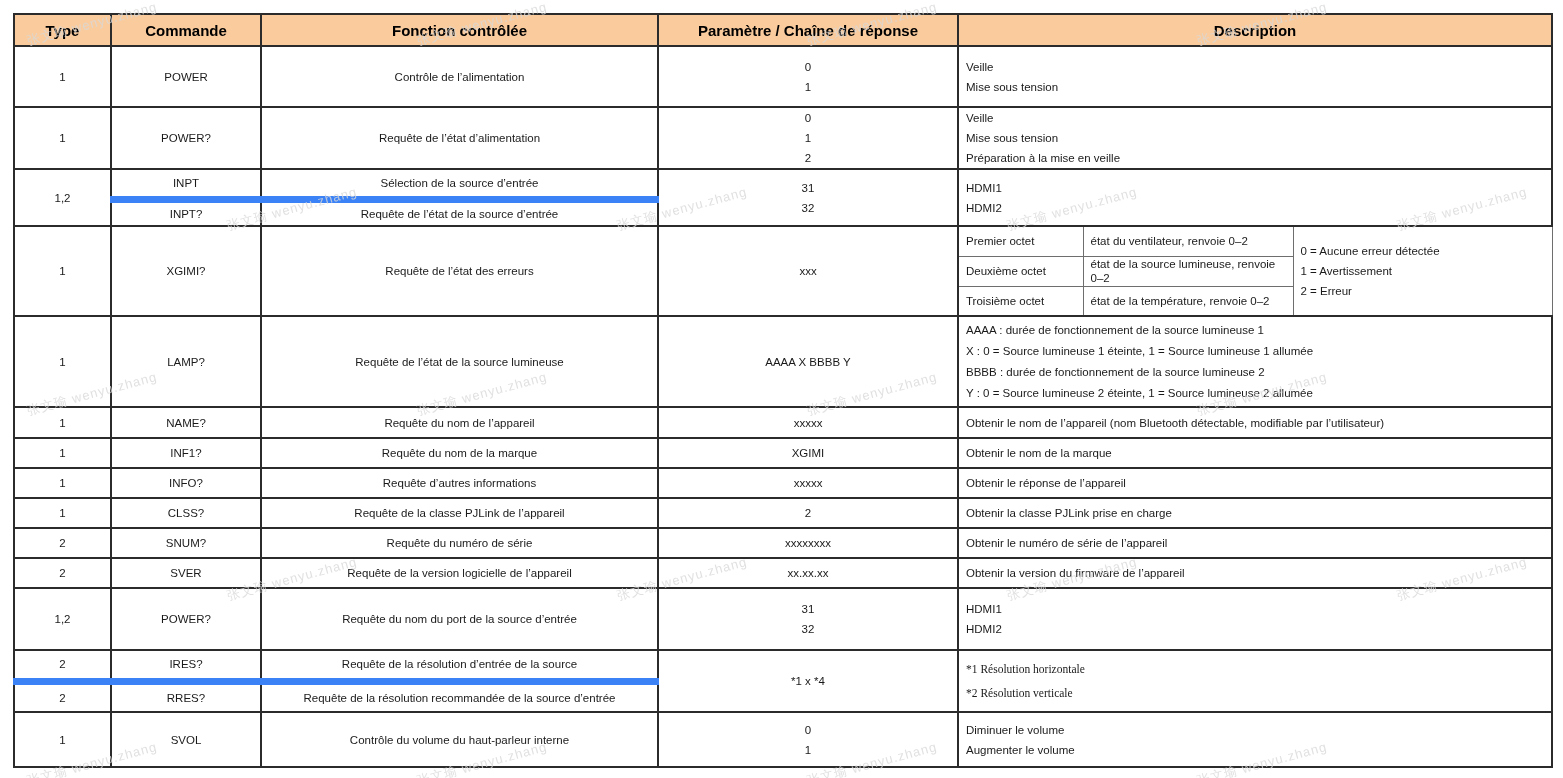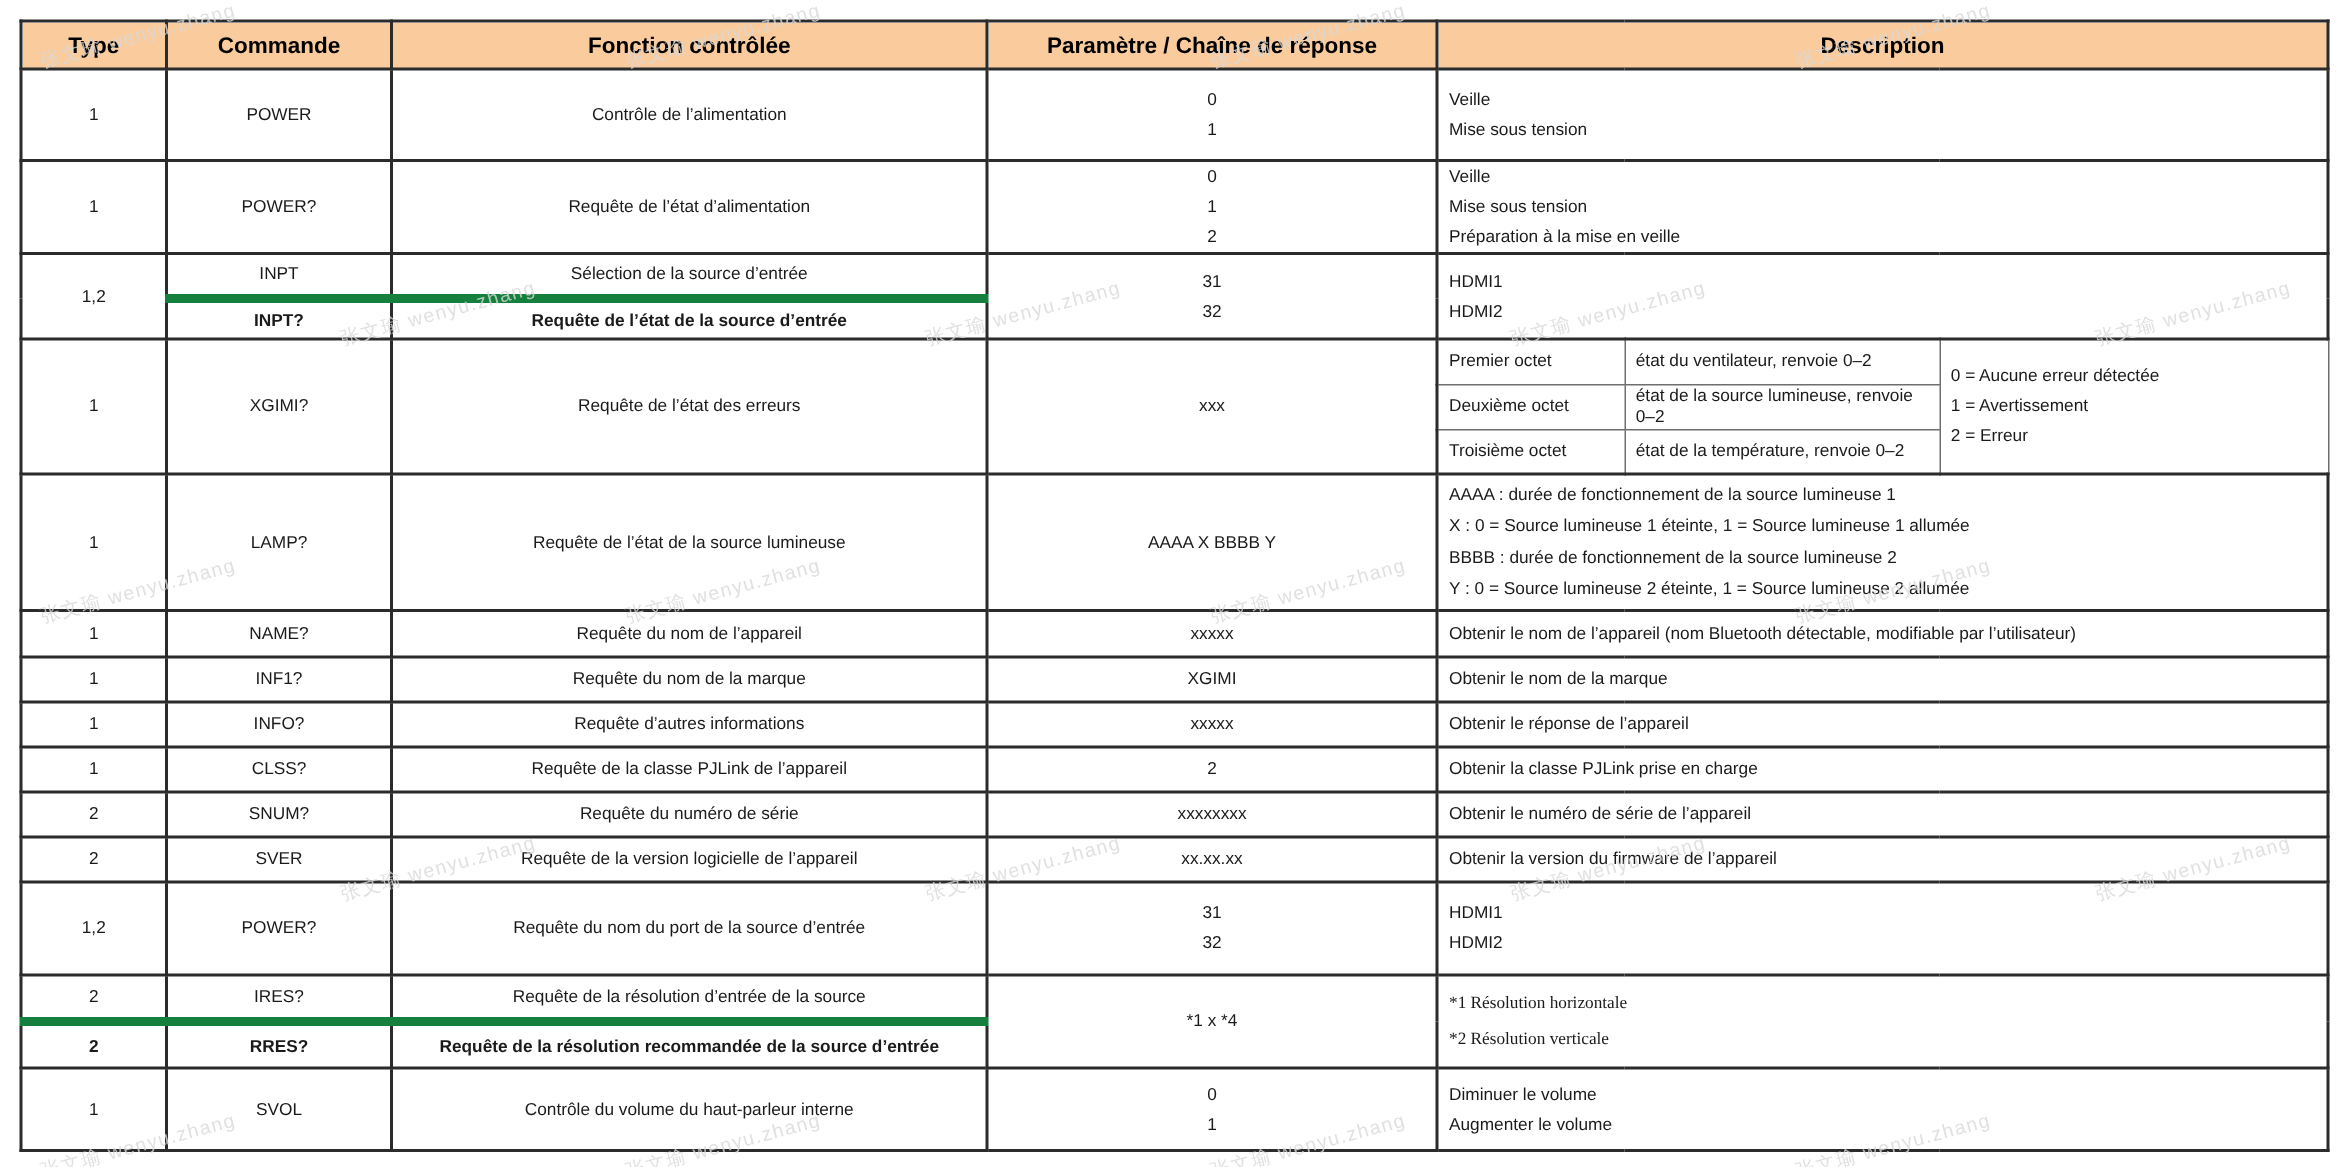--- a/index.html
+++ b/index.html
@@ -39,22 +39,22 @@
     color: #1a1a1a;
     text-align: center;
     line-height: 14px;
   }
   td.desc {
     text-align: left;
     padding-left: 7px;
     padding-right: 5px;
   }
   td.sub { border: 1px solid #6e6e6e; }
-  .bb1 { border-bottom: 4px solid #3b82f6; }
-  .bt1 { border-top: 6px solid #15803d; font-weight: bold; }
+  .bb1 { border-bottom: 7px solid #3b82f6; }
+  .bt1 { border-top: 6px solid #15803d; }
   .lines div { line-height: 20px; }
   .lines.lh21 div { line-height: 21px; }
   .lines.lh24 div { line-height: 24px; font-family: Liberation Serif, serif; }
   .wm-layer {
     position: absolute;
     left: 0; top: 0;
     width: 1563px; height: 778px;
     pointer-events: none;
     z-index: 10;
     overflow: hidden;

